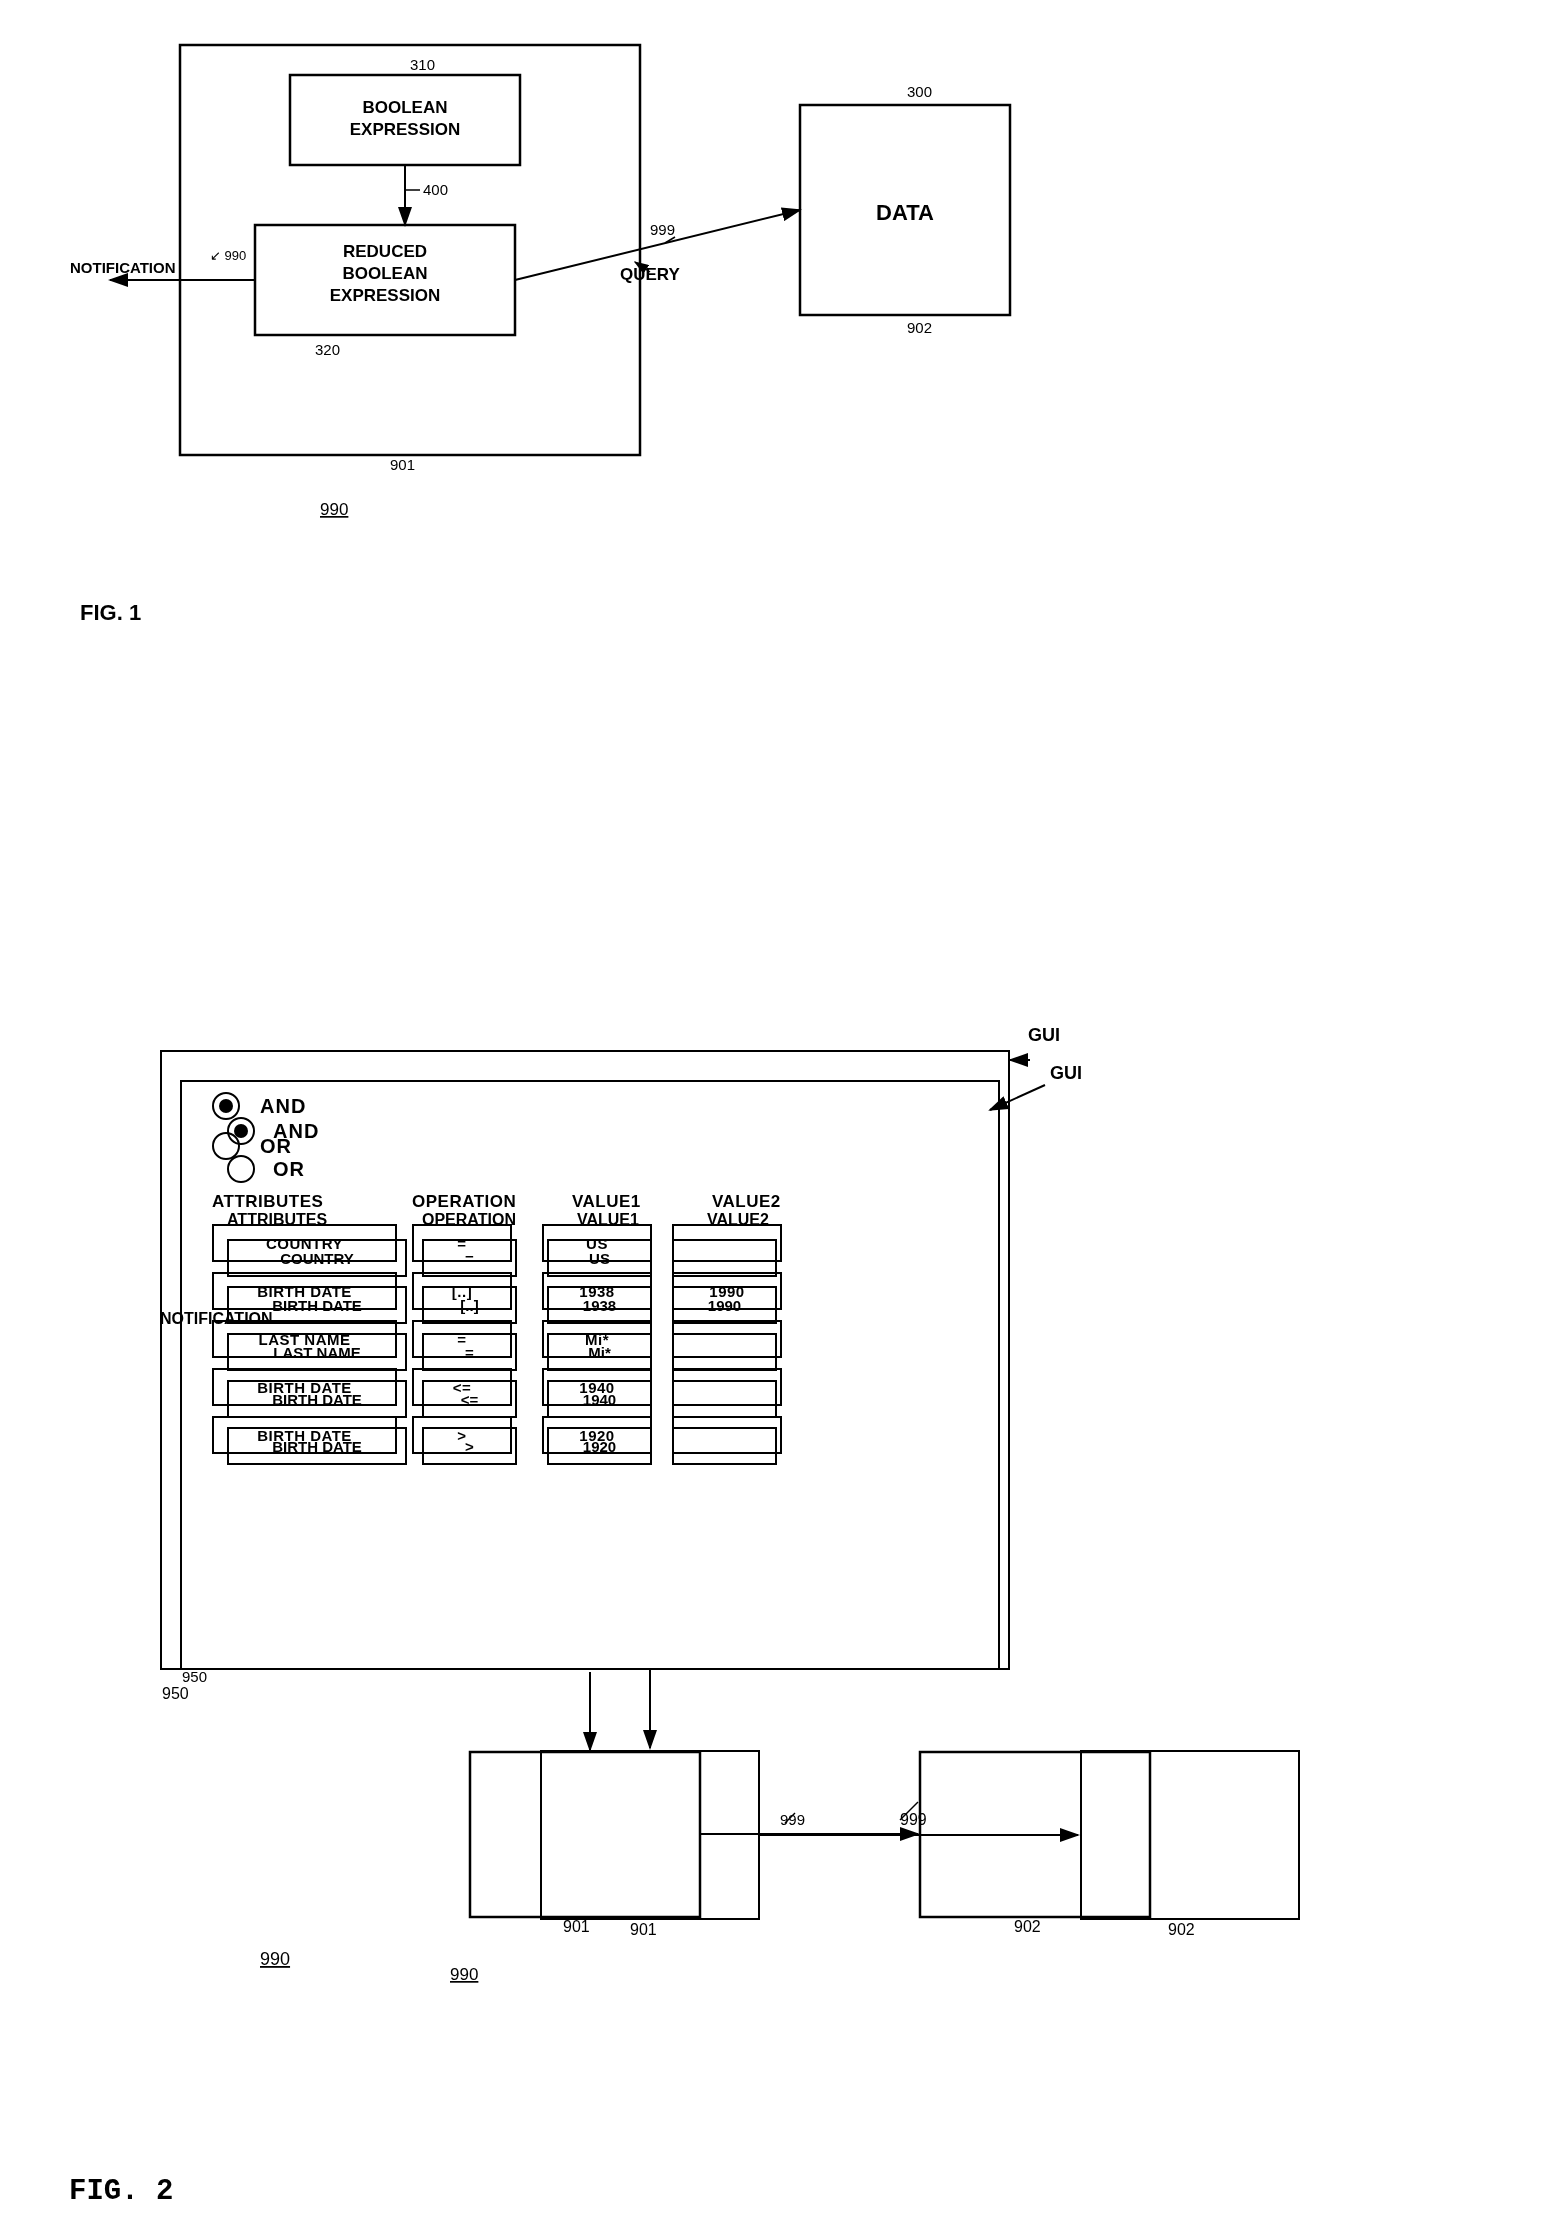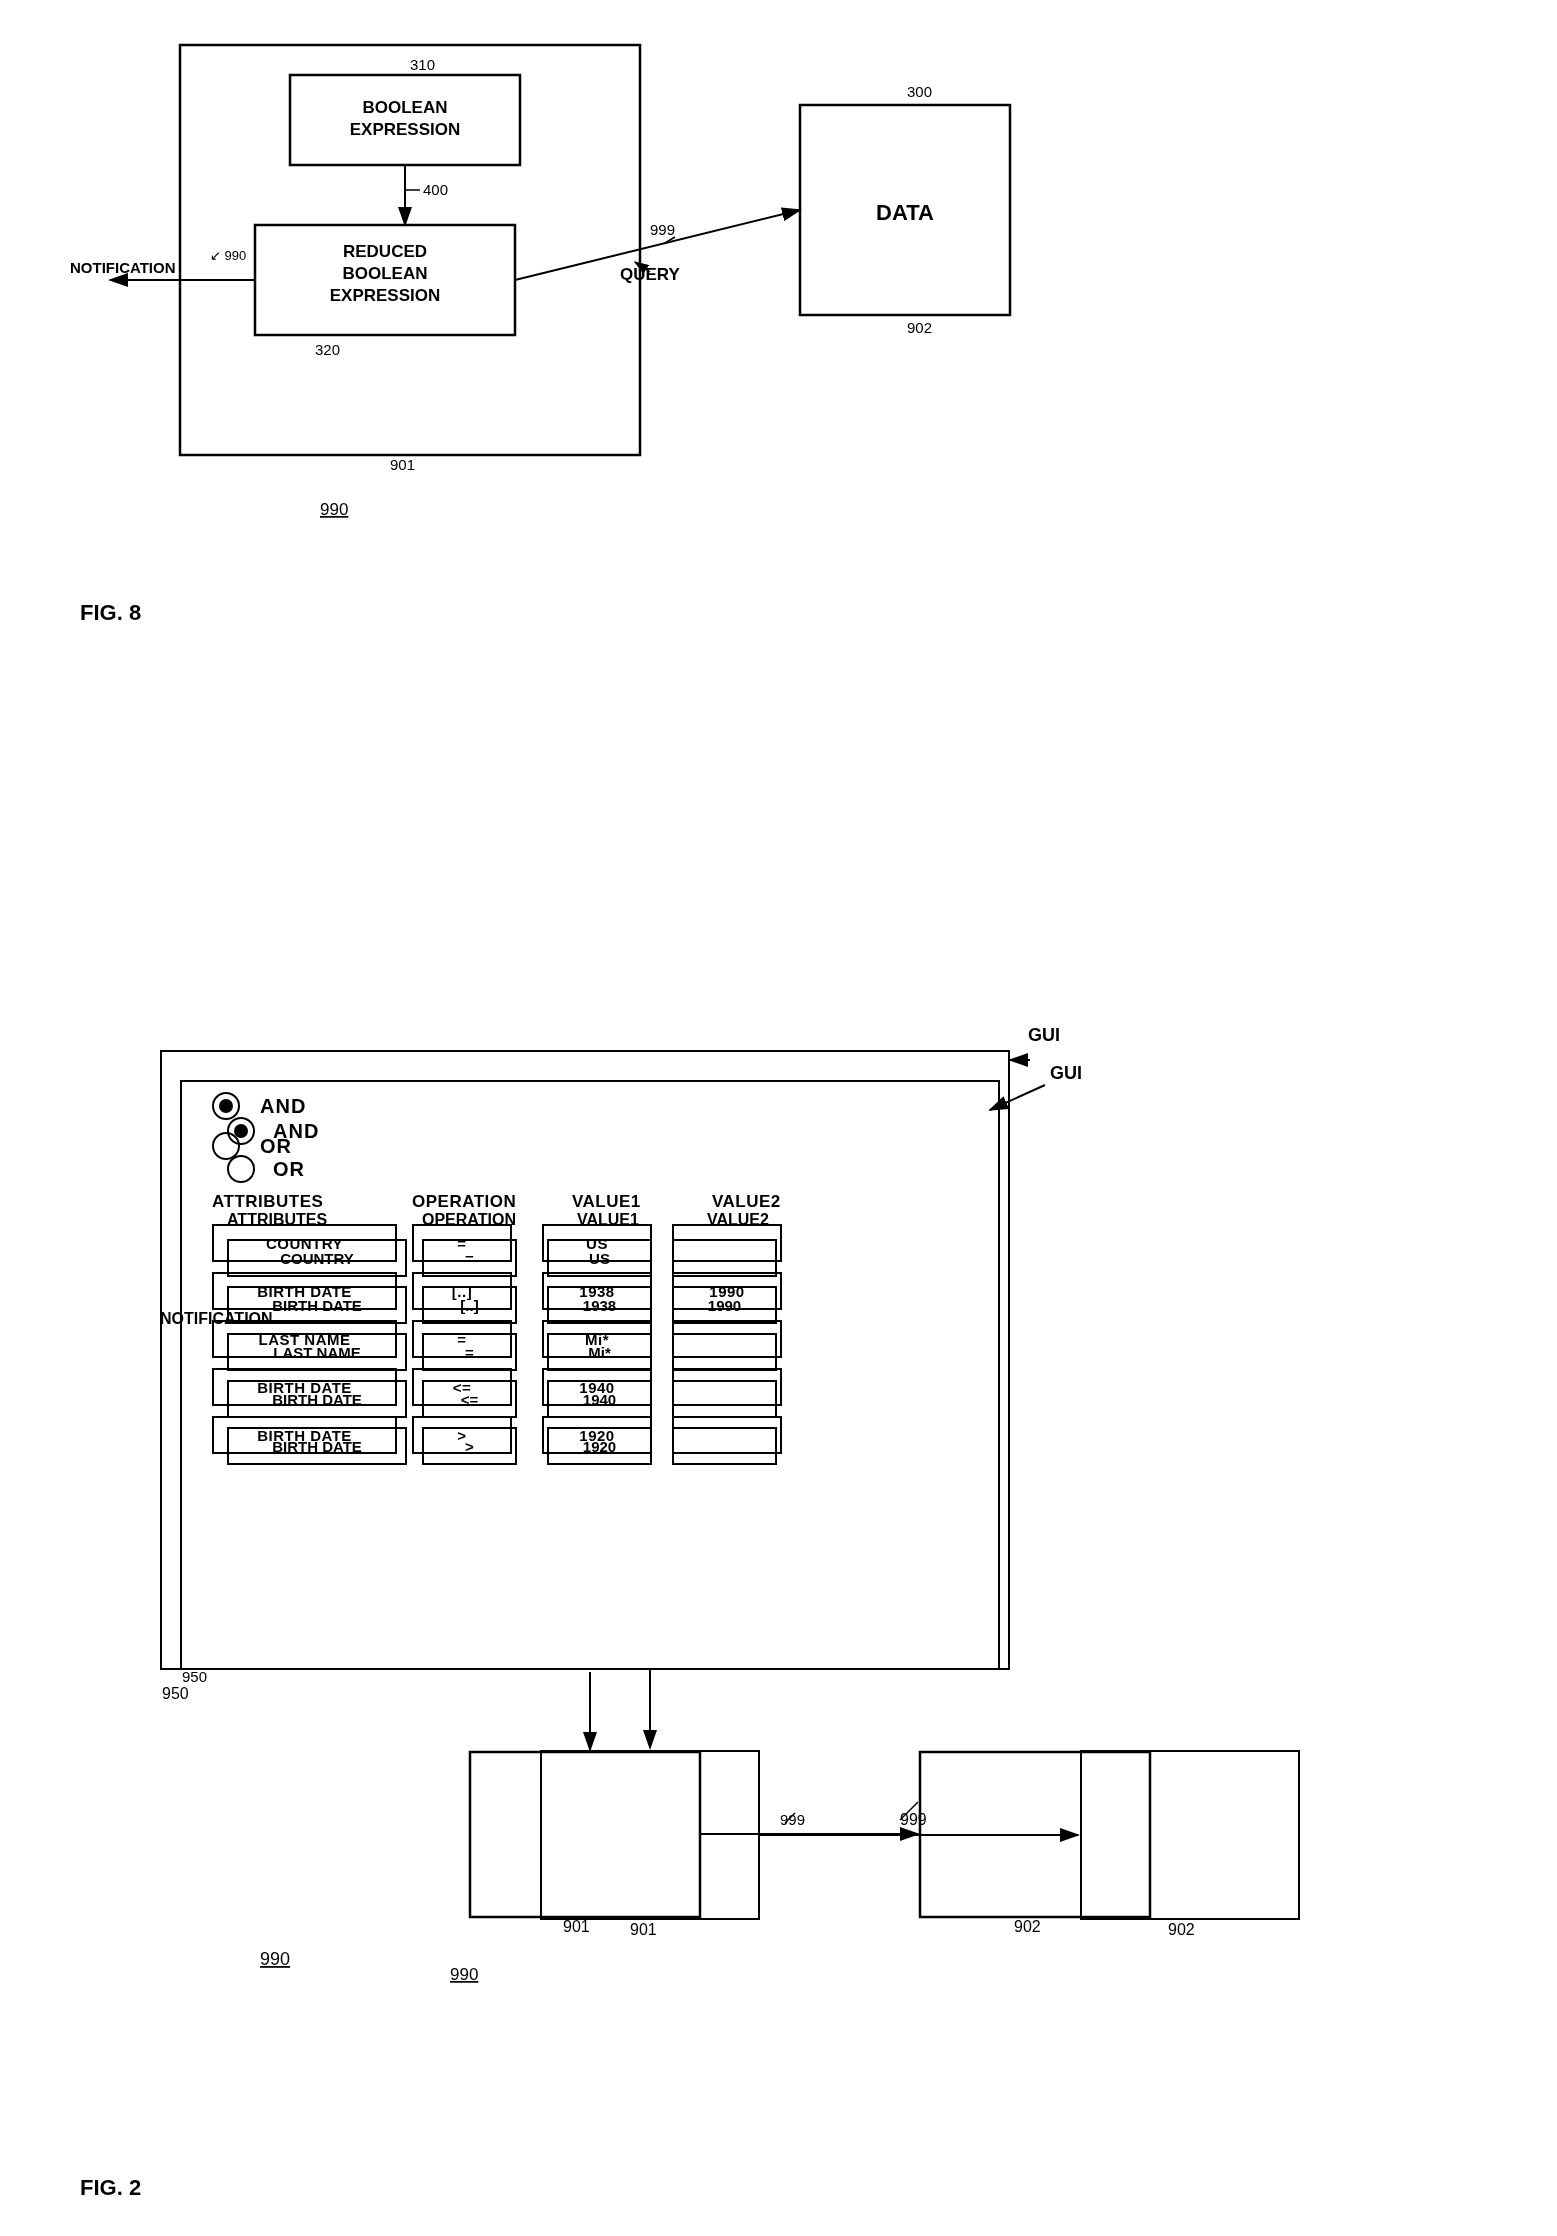--- a/index.html
+++ b/index.html
@@ -300,21 +300,21 @@
   <text x="847" y="308" font-size="15" font-family="Arial">902</text>
 
   <text x="10" y="248" font-size="15" font-family="Arial" font-weight="bold">NOTIFICATION</text>
 
   <text x="150" y="235" font-size="13" font-family="Arial">↙ 990</text>
 </svg>
 
 <style>
 </style>
 
-<div style="position:absolute; top:600px; left:80px; font-size:22px; font-weight:bold;">FIG. 8</div>
+<div style="position:absolute; top:600px; left:80px; font-size:22px; font-weight:bold;">FIG. 1</div>
 
 <div style="position:absolute; top:1080px; left:180px; width:820px; height:590px; border:2.5px solid #000;">
 
   <div style="display:flex; align-items:center; margin-top:35px; margin-left:45px;">
     <div style="width:28px;height:28px;border-radius:50%;border:2.5px solid #000;display:flex;align-items:center;justify-content:center;margin-right:18px;">
       <div style="width:14px;height:14px;border-radius:50%;background:#000;"></div>
     </div>
     <span style="font-size:20px;font-weight:bold;letter-spacing:1px;">AND</span>
   </div>
 
@@ -388,13 +388,13 @@
 
   <rect x="860" y="692" width="230" height="165" fill="none" stroke="#000" stroke-width="2.5"></rect>
 
   <text x="954" y="872" font-size="16" font-family="Arial">902</text>
 
   <text x="122" y="622" font-size="15" font-family="Arial">950</text>
 
   <text x="390" y="920" font-size="17" font-family="Arial" text-decoration="underline">990</text>
 </svg>
 
-<div style="position:absolute; top:2175px; left:80px; font-size:22px; font-weight:bold;">FIG. 2</div>
+<div style="position:absolute; top:2175px; left:69px; font-size:29px; font-weight:bold;font-family:Liberation Mono, monospace;">FIG. 2</div>
 
 </body></html>

